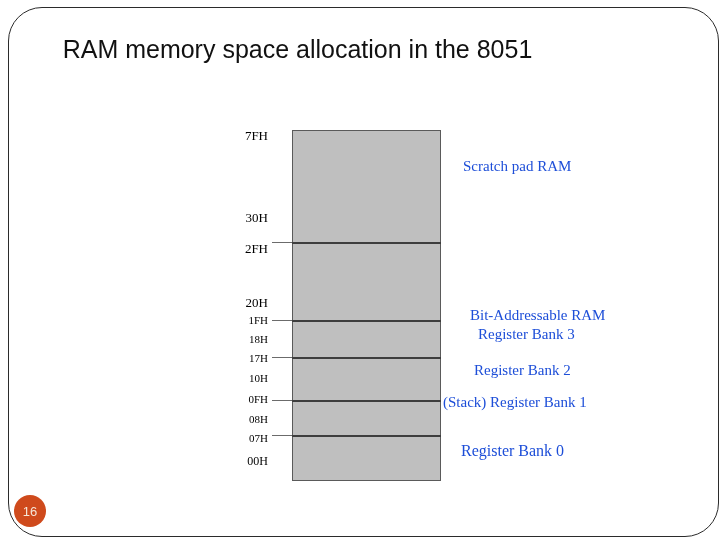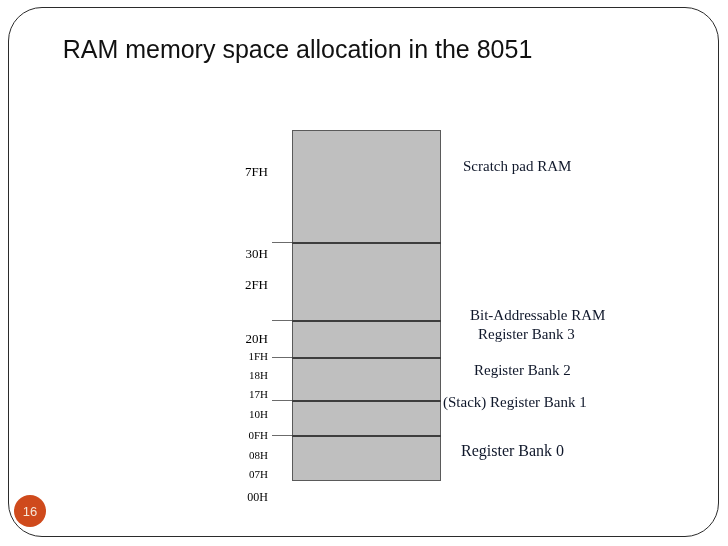--- a/index.html
+++ b/index.html
@@ -65,26 +65,25 @@
     height: 0;
     border-top: 1px solid #6b6b6b;
   }
   
   .addr-label {
     position: absolute;
     text-align: right;
     color: #000000;
     white-space: nowrap;
     font-family: "Liberation Serif", "DejaVu Serif", serif;
-    margin-top: 36px;
   }
   
   .region-label {
     position: absolute;
-    color: #0f172a;
+    color: #1d4ed8;
     white-space: nowrap;
     font-family: "Liberation Serif", "DejaVu Serif", serif;
   }
   
   #page-badge {
     position: absolute;
     left: 14px;
     top: 495px;
     width: 32px;
     height: 32px;

